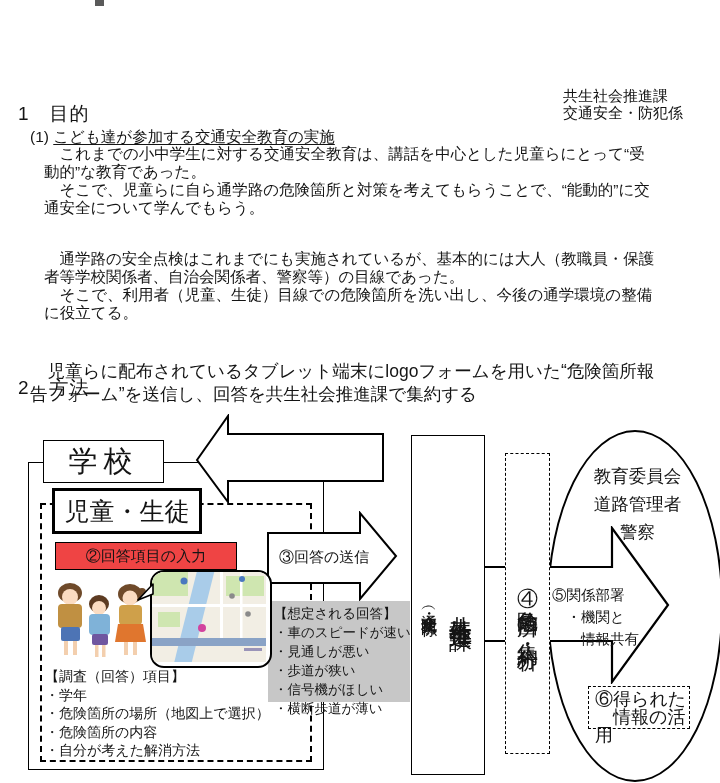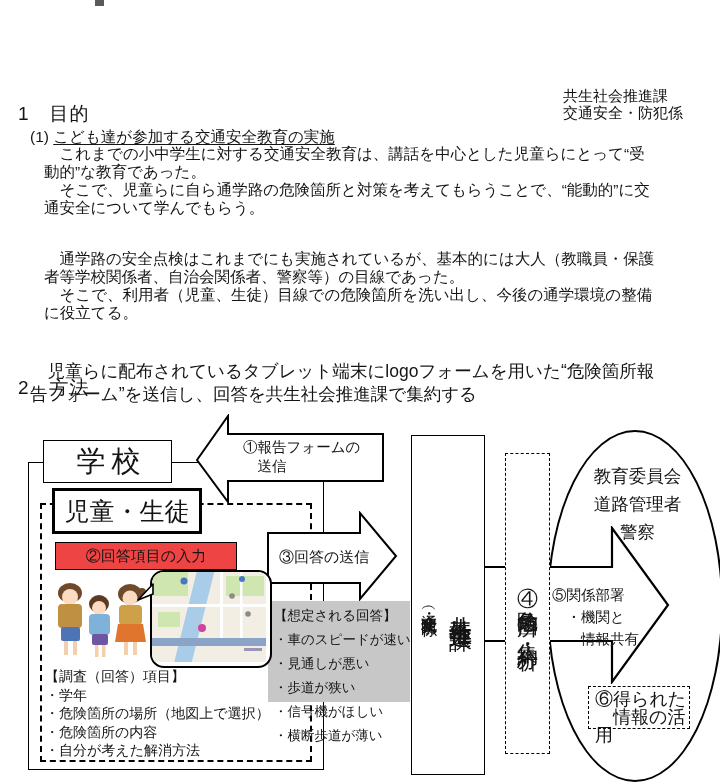--- a/index.html
+++ b/index.html
@@ -20,28 +20,28 @@
   .h-num{font-size:19px;letter-spacing:1px;}
   .sec-head{left:18px;}
   .item-head{left:30px;font-size:15.5px;}
   .body-txt{left:44px;width:672px;font-size:15.5px;line-height:18px;}
   .s2-body{left:30px;top:360px;width:678px;font-size:17.5px;line-height:23px;}
 
   
   .outer-box{left:28px;top:462px;width:294px;height:306px;border:1.5px solid #000;z-index:1;}
   .dashed-box{left:40px;top:503px;width:268px;height:255px;border:2px dashed #000;z-index:1;}
   .school-box{left:43px;top:440px;width:119px;height:41px;border:1.5px solid #000;background:#fff;
-              display:flex;align-items:center;justify-content:center;font-size:29px;letter-spacing:6px;z-index:4;padding-left:8px;}
+              display:flex;align-items:center;justify-content:center;font-size:29px;letter-spacing:6px;z-index:4;}
   .students-box{left:52px;top:488px;width:144px;height:40px;border:3px solid #000;background:#fff;
               display:flex;align-items:center;justify-content:center;font-size:25px;z-index:4;}
   .box2{left:55px;top:542px;width:180px;height:26px;border:1.5px solid #000;background:#ef4444;
         display:flex;align-items:center;justify-content:center;font-size:15px;z-index:4;}
   .survey-list{left:45px;top:667px;font-size:14px;line-height:18.5px;z-index:4;}
   .gray-box{left:268px;top:601px;width:142px;height:101px;background:#c7c7c7;z-index:3;}
-  .gray-box-txt{left:274px;top:604px;font-size:13.5px;line-height:24px;z-index:4;}
+  .gray-box-txt{left:274px;top:604px;font-size:13.5px;line-height:19px;z-index:4;}
 
   .arrow-svg{z-index:3;}
   .bigarrow-svg{z-index:2;}
   .step1-txt{left:243px;top:438px;font-size:14.5px;line-height:19px;z-index:4;}
   .step3-txt{left:279px;top:548px;font-size:15px;z-index:4;}
 
   .org-box{left:411px;top:435px;width:72px;height:338px;border:1.5px solid #000;background:#fff;z-index:4;}
   .vtxt{writing-mode:vertical-rl;}
   .org-main{position:absolute;right:7px;top:50%;transform:translateY(-50%);font-size:23px;letter-spacing:2px;}
   .org-sub{position:absolute;left:6px;top:50%;transform:translateY(-50%);font-size:16px;letter-spacing:1px;}
@@ -88,22 +88,20 @@
   <div class="abs dashed-box"></div>
   <div class="abs ellipse"></div>
 
   <svg class="abs bigarrow-svg" style="left:482px;top:526px;" width="190" height="158" viewBox="0 0 190 158">
     <polygon points="1,41 130,41 130,2 186,79 130,156 130,115 1,115" fill="#ffffff" stroke="#000000" stroke-width="2.2"></polygon>
   </svg>
 
   <svg class="abs arrow-svg" style="left:195px;top:414px;" width="190" height="90" viewBox="0 0 190 90">
     <polygon points="2,46 33,2 33,20 188,20 188,67 33,67 33,88" fill="#ffffff" stroke="#000000" stroke-width="2"></polygon>
   </svg>
-  <div class="abs step1-txt pre">①報告フォームの
-　送信</div>
 
   <svg class="abs arrow-svg" style="left:266px;top:511px;" width="133" height="90" viewBox="0 0 133 90">
     <polygon points="2,22 94,22 94,2 130,45 94,88 94,72 2,72" fill="#ffffff" stroke="#000000" stroke-width="2"></polygon>
   </svg>
   <div class="abs step3-txt">③回答の送信</div>
 
   <div class="abs school-box">
       <span>学校</span>
     </div>
   <div class="abs students-box">

